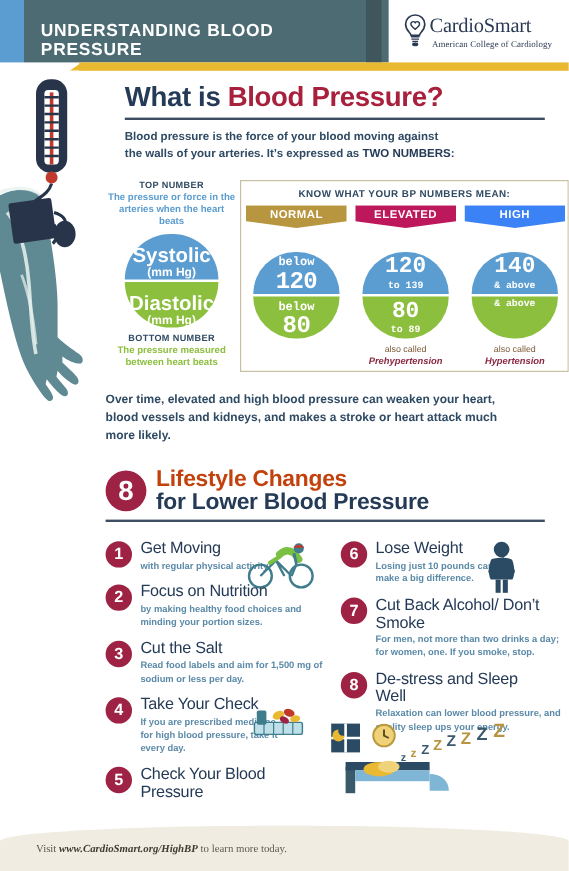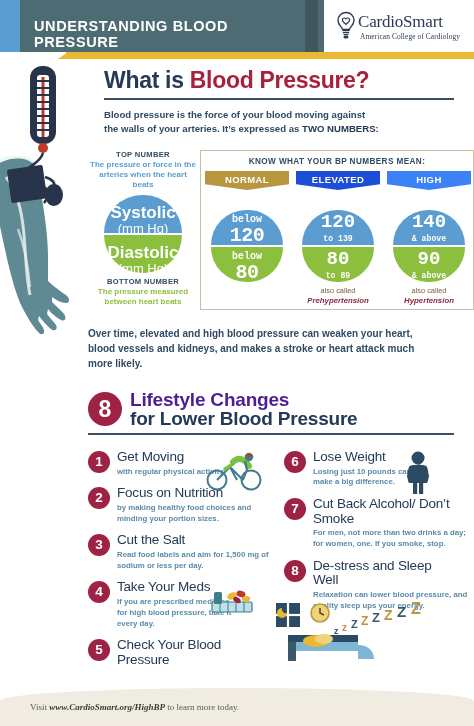--- a/index.html
+++ b/index.html
@@ -47,21 +47,21 @@
   .numcol { position:absolute; left:0; top:0; width:110px; text-align:center; }
   .tn-title { font-size:7.6px; font-weight:bold; color:#2f4a63; letter-spacing:0.3px; }
   .tn-desc { font-size:8px; color:#5b9dd0; font-weight:bold; line-height:1.25; margin-top:1px; }
   .bn-title { font-size:7.6px; font-weight:bold; color:#2f4a63; letter-spacing:0.3px; }
   .bn-desc { font-size:8px; color:#8dbf3f; font-weight:bold; line-height:1.25; margin-top:1px; }
   .sd-circle { position:relative; width:78px; height:78px; margin:5px auto 4px auto; }
   .sd-top, .sd-bot { position:absolute; left:0; width:78px; height:38px; }
   .sd-top { top:0; background:#5b9dd0; border-radius:39px 39px 0 0; }
   .sd-bot { top:40px; background:#8dbf3f; border-radius:0 0 39px 39px; }
   .sd-lab { color:#fff; font-weight:bold; font-size:17px; text-align:center; padding-top:9px; line-height:1; }
-  .sd-unit { color:#fff; font-size:13px; text-align:center; line-height:1.3; font-weight:normal; }
+  .sd-unit { color:#fff; font-size:10px; text-align:center; line-height:1.3; font-weight:bold; }
 
   .panel { position:absolute; left:112px; top:0; width:274px; height:160px;
     border:1.5px solid #c9bfa4; background:#fff; }
   .panel-title { text-align:center; font-size:8.2px; font-weight:bold; color:#2f4a63;
     letter-spacing:0.4px; margin-top:6px; }
   .cats { position:absolute; left:0; top:20px; width:274px; height:140px; }
   .cat { position:absolute; top:0; width:84px; text-align:center; }
   .cat:nth-child(1){ left:4px; } .cat:nth-child(2){ left:95px; } .cat:nth-child(3){ left:186px; }
   .tab { height:19px; color:#fff; font-size:9.5px; font-weight:bold; letter-spacing:0.4px;
     line-height:17px; clip-path:polygon(0 0,100% 0,100% 70%,50% 100%,0 70%); }
@@ -79,21 +79,21 @@
   
   .p2 { position:absolute; left:88px; top:326px; width:330px;
     font-size:10px; font-weight:bold; color:#2f4a63; line-height:1.5; }
 
   
   .s2 { position:absolute; left:88px; top:390px; width:386px; }
   .badge8 { position:absolute; left:0; top:2px; width:34px; height:34px; border-radius:17px;
     background:#9e2243; color:#fff; font-size:23px; font-weight:bold;
     text-align:center; line-height:34px; }
   .h2a { position:absolute; left:42px; top:0; font-size:19px; font-weight:bold;
-    color:#4c1d95; line-height:1.05; letter-spacing:-0.2px; }
+    color:#c2410c; line-height:1.05; letter-spacing:-0.2px; }
   .h2b { position:absolute; left:42px; top:19px; font-size:19px; font-weight:bold;
     color:#243a56; line-height:1.05; letter-spacing:-0.2px; }
   .rule2 { position:absolute; left:0; top:43px; width:366px; height:1.5px; background:#3d4e63; }
 
   
   .tips { position:absolute; left:88px; top:450px; width:386px; height:240px; }
   .col { position:absolute; top:0; width:190px; }
   .colL { left:0; } .colR { left:196px; }
   .tip { position:relative; margin-bottom:9px; padding-left:29px; }
   .num { position:absolute; left:0; top:1px; width:22px; height:22px; border-radius:11px;
@@ -208,21 +208,21 @@
               <div class="big">120</div>
             </div>
             <div class="cb">
               <div class="small">below</div>
               <div class="big">80</div>
             </div>
           </div>
         </div>
 
         <div class="cat">
-          <div class="tab" style="background:#1d4ed8">ELEVATED</div>
+          <div class="tab" style="background:#be185d">ELEVATED</div>
           <div class="circ">
             <div class="ct">
               <div class="inline-big" style="padding-top:3px">120</div>
               <div class="pre">to 139</div>
             </div>
             <div class="cb">
               <div class="inline-big" style="padding-top:3px">80</div>
               <div class="pre">to 89</div>
             </div>
           </div>
@@ -233,21 +233,20 @@
         </div>
 
         <div class="cat">
           <div class="tab" style="background:#3b82f6">HIGH</div>
           <div class="circ">
             <div class="ct">
               <div class="inline-big" style="padding-top:3px">140</div>
               <div class="pre">&amp; above</div>
             </div>
             <div class="cb">
-              <div class="inline-big" style="padding-top:3px">90</div>
               <div class="pre">&amp; above</div>
             </div>
           </div>
           <div class="alsocalled">
             <span>also called</span>
             <i>Hypertension</i>
           </div>
         </div>
 
       </div>
@@ -290,21 +289,21 @@
       </div>
 
       <div class="tip">
         <div class="num">3</div>
         <div class="tip-h">Cut the Salt</div>
         <div class="tip-d">Read food labels and aim for 1,500 mg of sodium or less per day.</div>
       </div>
 
       <div class="tip">
         <div class="num">4</div>
-        <div class="tip-h">Take Your Meds</div>
+        <div class="tip-h">Take Your Check</div>
         <div class="tip-d" style="width:120px">If you are prescribed medicine for high blood pressure, take it every day.</div>
         <svg class="ico" style="left:122px;top:6px;width:44px;height:28px" viewBox="0 0 44 28">
           <rect x="2" y="16" width="40" height="10" rx="1.5" fill="#bfe0e8" stroke="#3f7d8c" stroke-width="1.2"></rect>
           <g stroke="#3f7d8c" stroke-width="1">
               <line x1="10" y1="16" x2="10" y2="26"></line>
               <line x1="18" y1="16" x2="18" y2="26"></line>
               <line x1="26" y1="16" x2="26" y2="26"></line>
               <line x1="34" y1="16" x2="34" y2="26"></line>
             </g>
           <rect x="4" y="6" width="8" height="12" rx="1.5" fill="#3f7d8c"></rect>

